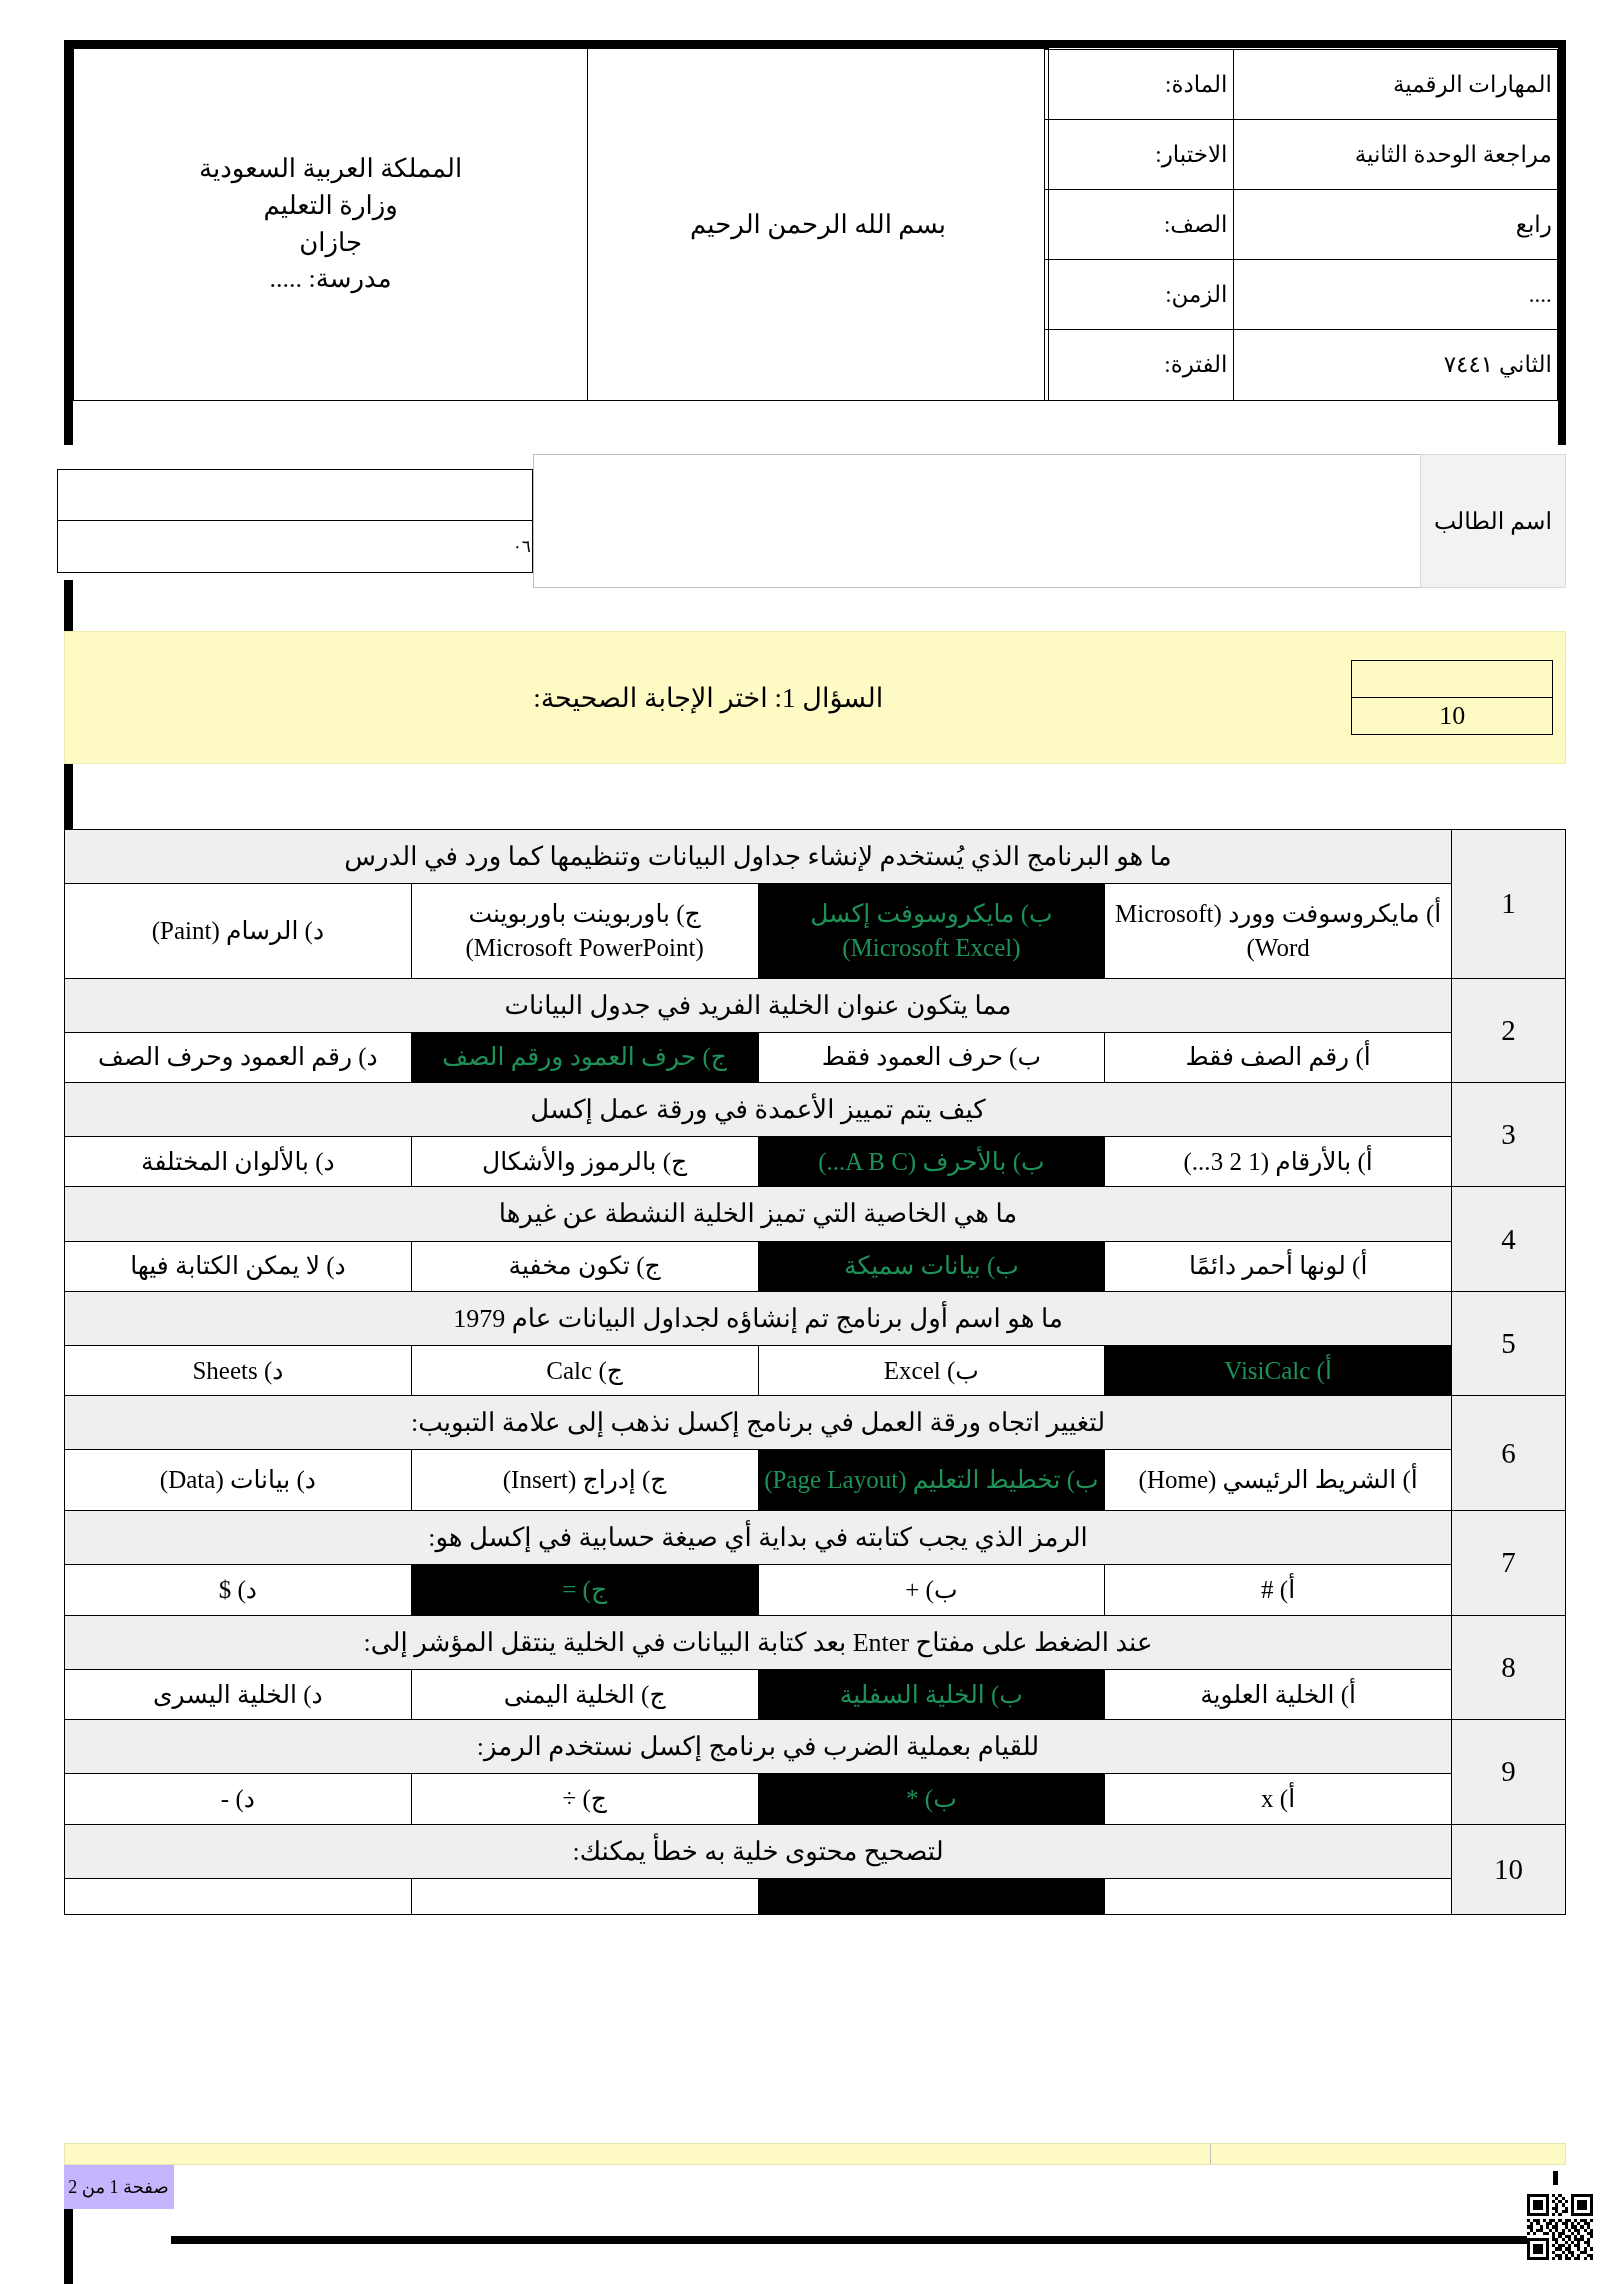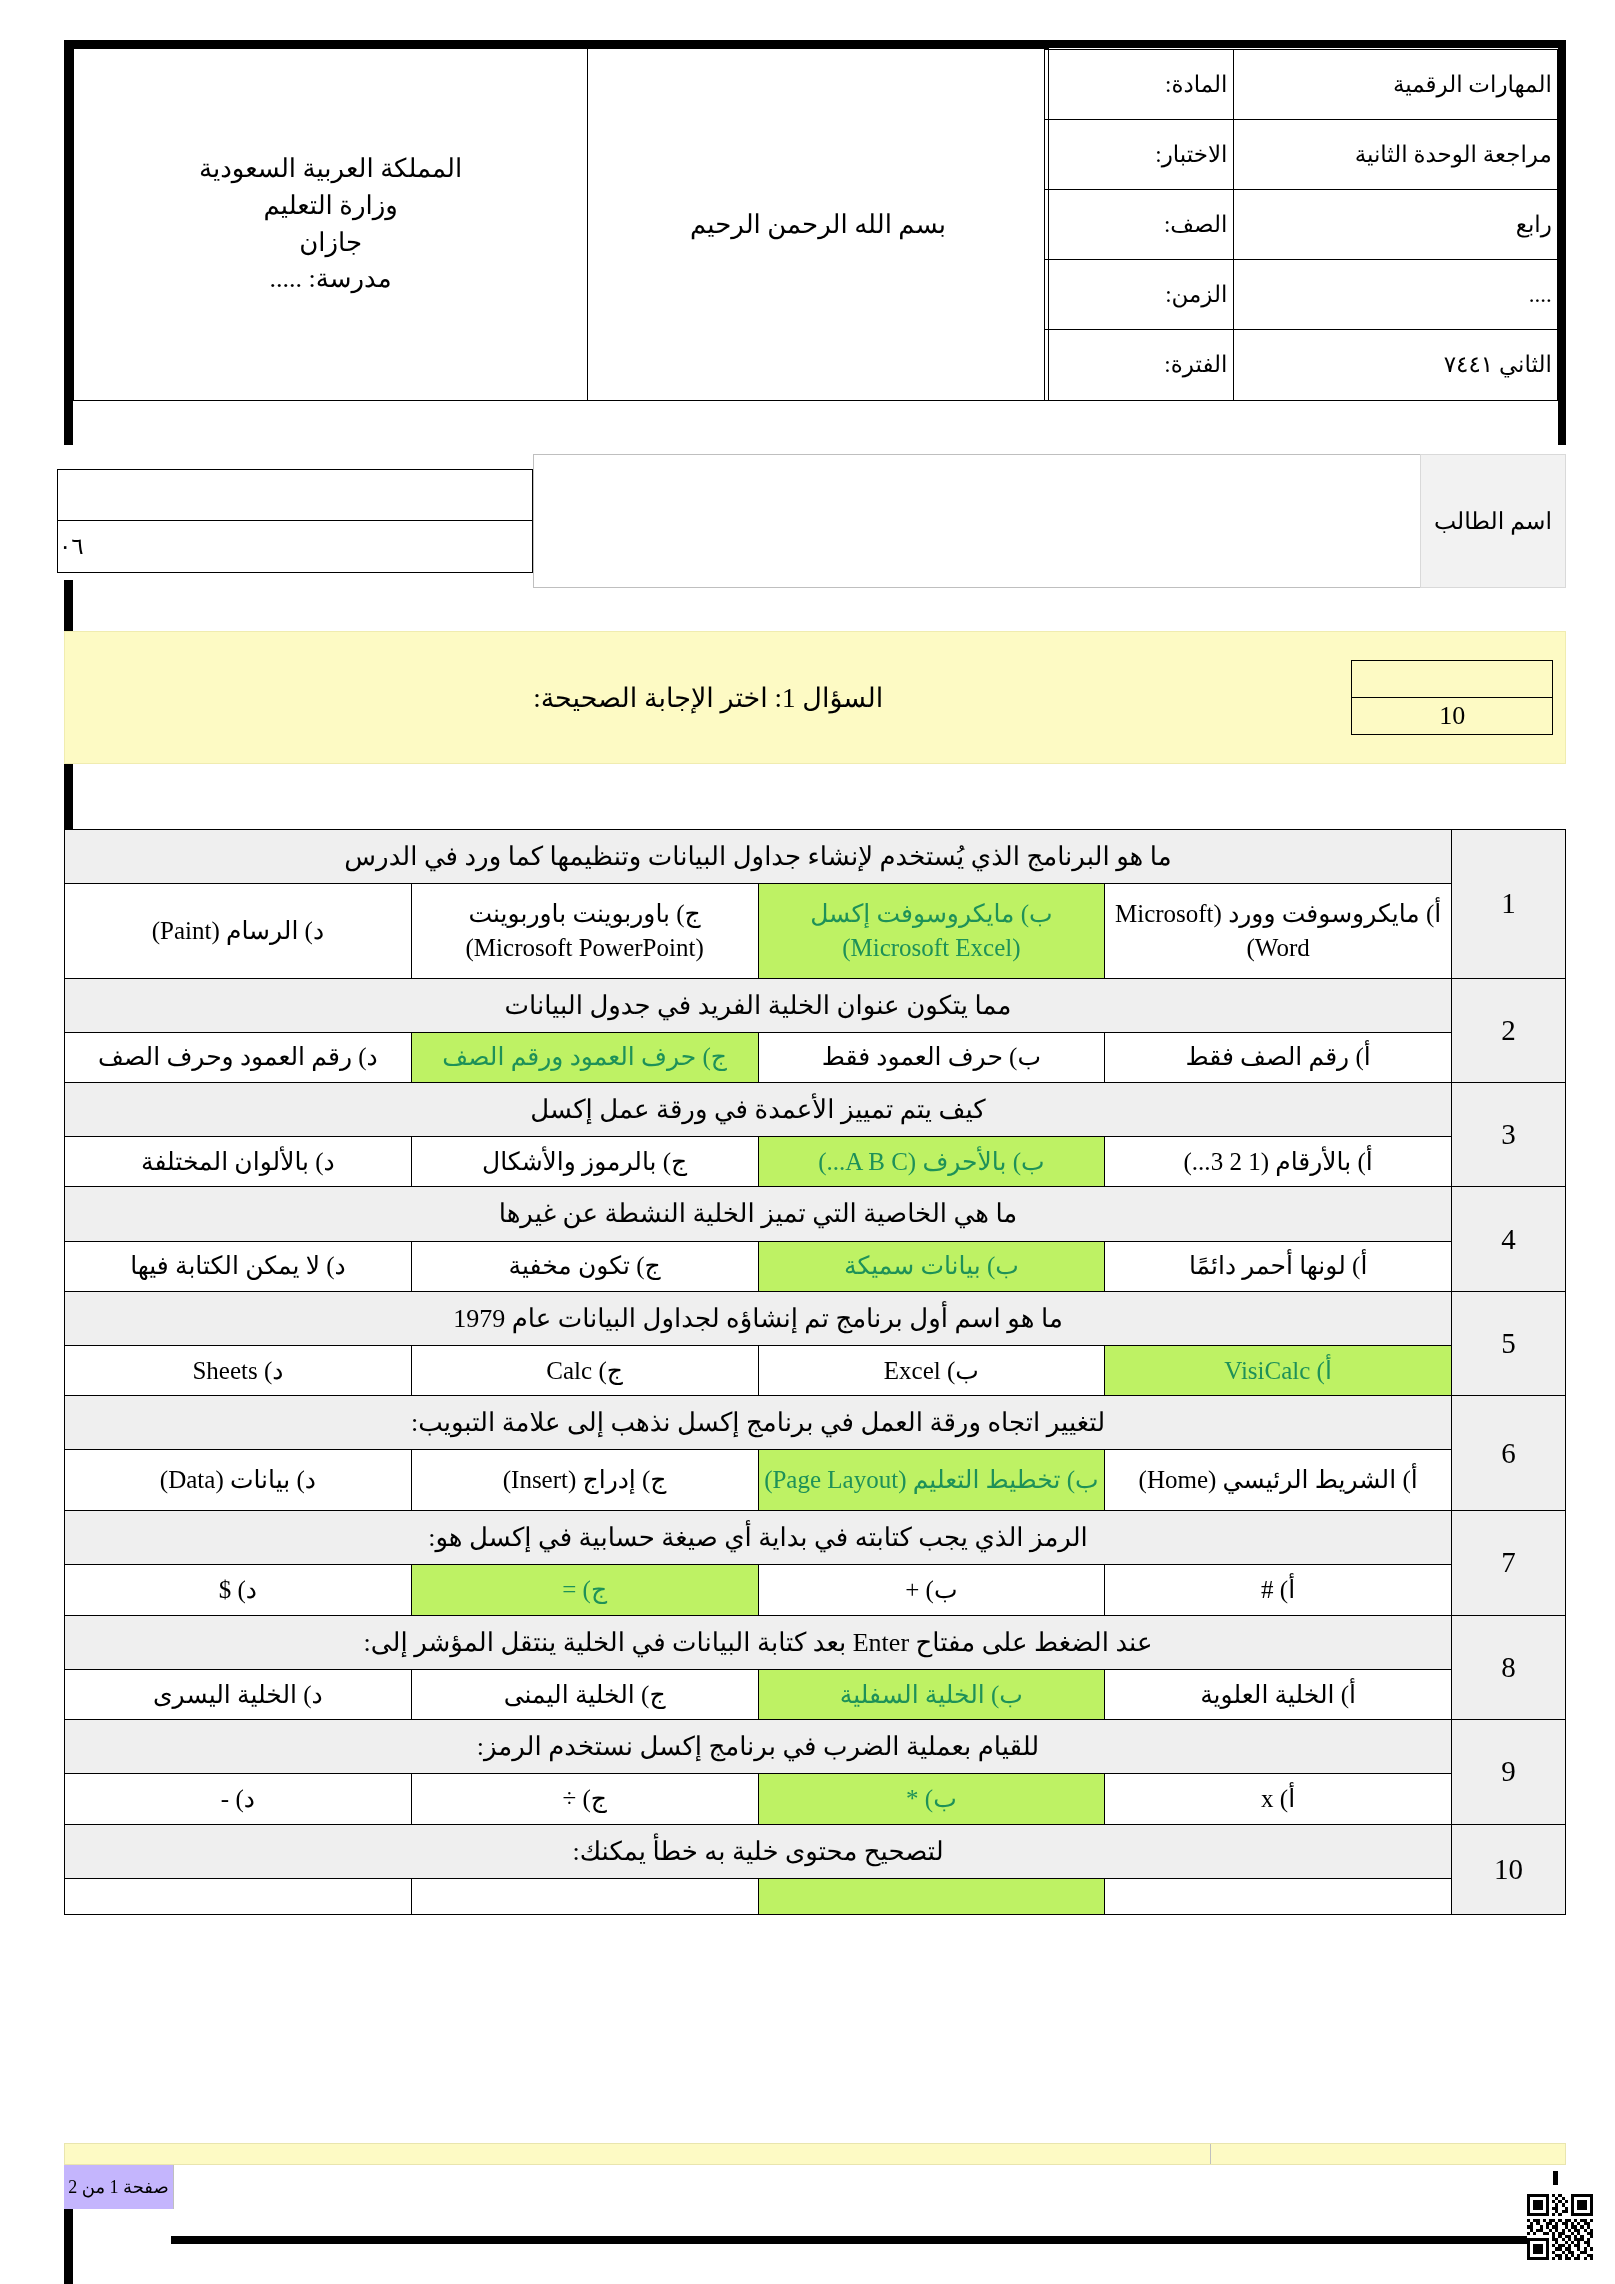--- a/index.html
+++ b/index.html
@@ -80,23 +80,23 @@
   td#name-label-cell {
     width: 142px;
     background: #f2f2f2;
     border-color: #d9d9d9;
   }
   td#name-blank-cell { width: 884px; background: #ffffff; }
   td#name-mark-cell  { width: 476px; padding: 0; border: none; }
   #mark-table { width: 100%; height: 100%; table-layout: fixed; }
   #mark-table td {
     border: 1.3px solid #000000;
-    text-align: left;
+    text-align: right;
     height: 47px;
-    font-size: 23px;
+    font-size: 17px;
   }
   #mark-table td.mark-pad { border: none; height: 11.7px; }
 
   
   #q1-banner {
     position: absolute;
     left: 64px;
     top: 631px;
     width: 1502px;
     height: 133px;
@@ -148,21 +148,21 @@
   }
   .opt-cell {
     background: #ffffff;
     text-align: center;
     font-size: 25px;
     padding: 7.8px 5.2px;
     line-height: 1.35;
     border: 0.7px solid #000000;
   }
   .opt-cell.correct {
-    background: #bef264;
+    background: #000000;
     color: #1e9158;
   }
   .opt-cell.tall { padding: 13px 5.2px; }
   .col-a { width: 334px; }
   .col-b { width: 306px; }
   .col-c { width: 332px; }
   .col-d { width: 288px; border-radius: 22px; }
   .opt-row-partial td { height: 35px; padding: 0; }
 
   

